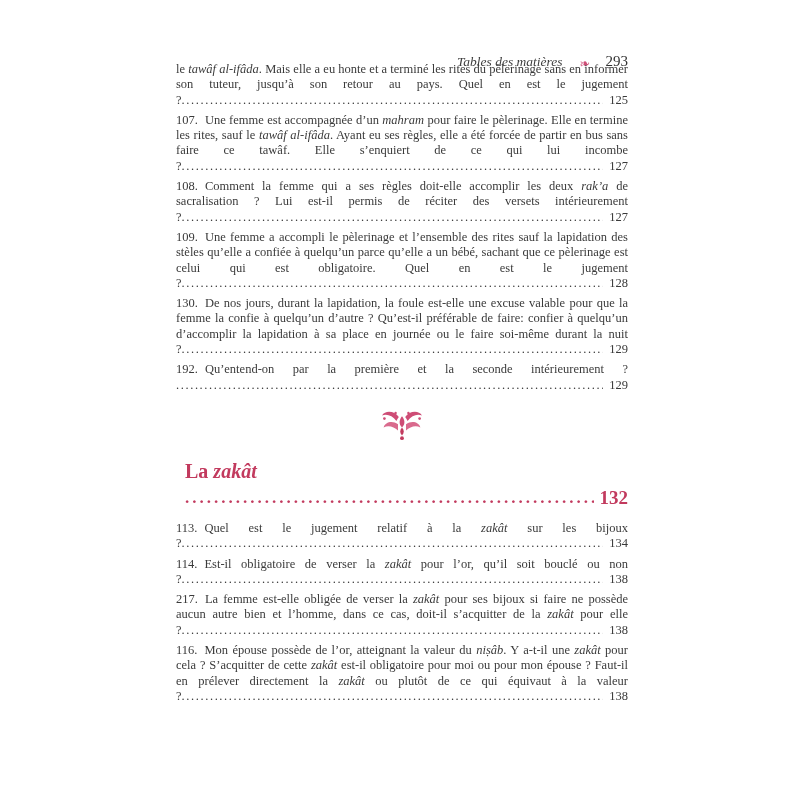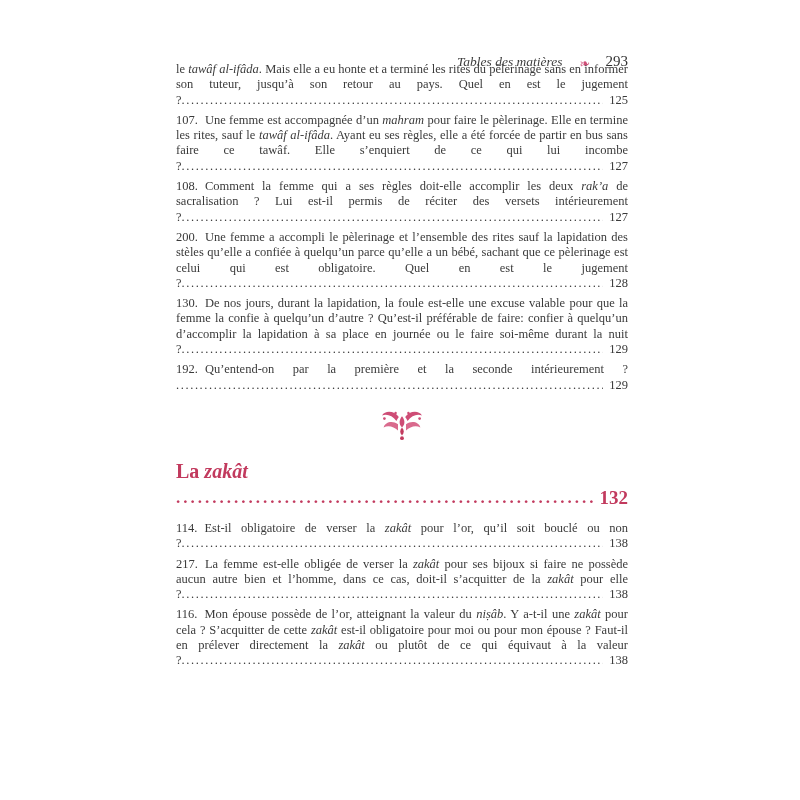--- a/index.html
+++ b/index.html
@@ -47,59 +47,60 @@
 
   
   .ornament-row { text-align:center; margin:15px 0 13px 0; }
   .ornament-row svg { display:inline-block; }
 
   
   .section {
     position:relative; overflow:hidden;
     color:var(--accent); font-weight:bold;
     font-size:20px; line-height:25px;
-    margin:4px 0 11px 0;
+    margin:4px 0 11px 9px;
   }
   .section .dots::after { letter-spacing:3px; font-size:17px; }
   .section .pg { font-size:19px; line-height:25px; color:var(--accent); }
 </style>
 </head>
 <body style="--accent: #c23a5e; --ornament: #ce4d76; --text: #3a3a3a;">
 
 <div class="page">
 
   <div class="header">
     <span class="title">Tables des matières</span>
     <span class="orn">❧</span>
     <span class="pagenum">293</span>
   </div>
 
   <div class="content">
       <div class="entry"><span>le </span><span class="it">tawâf al-ifâda</span><span>. Mais elle a eu honte et a terminé les rites du pèlerinage sans en informer son tuteur, jusqu’à son retour au pays. Quel en est le jugement ?</span><span class="dots"></span><span class="pg">125</span></div>
       <div class="entry"><span class="num">107.</span><span>Une femme est accompagnée d’un </span><span class="it">mahram</span><span> pour faire le pèlerinage. Elle en termine les rites, sauf le </span><span class="it">tawâf al-ifâda</span><span>. Ayant eu ses règles, elle a été forcée de partir en bus sans faire ce tawâf. Elle s’enquiert de ce qui lui incombe ?</span><span class="dots"></span><span class="pg">127</span></div>
       <div class="entry"><span class="num">108.</span><span>Comment la femme qui a ses règles doit-elle accomplir les deux </span><span class="it">rak’a</span><span> de sacralisation ? Lui est-il permis de réciter des versets intérieurement ?</span><span class="dots"></span><span class="pg">127</span></div>
-      <div class="entry"><span class="num">200.</span><span>Une femme a accompli le pèlerinage et l’ensemble des rites sauf la lapidation des stèles qu’elle a confiée à quelqu’un parce qu’elle a un bébé, sachant que ce pèlerinage est celui qui est obligatoire. Quel en est le jugement ?</span><span class="dots"></span><span class="pg">128</span></div>
+      <div class="entry"><span class="num">109.</span><span>Une femme a accompli le pèlerinage et l’ensemble des rites sauf la lapidation des stèles qu’elle a confiée à quelqu’un parce qu’elle a un bébé, sachant que ce pèlerinage est celui qui est obligatoire. Quel en est le jugement ?</span><span class="dots"></span><span class="pg">128</span></div>
       <div class="entry"><span class="num">130.</span><span>De nos jours, durant la lapidation, la foule est-elle une excuse valable pour que la femme la confie à quelqu’un d’autre ? Qu’est-il préférable de faire: confier à quelqu’un d’accomplir la lapidation à sa place en journée ou le faire soi-même durant la nuit ?</span><span class="dots"></span><span class="pg">129</span></div>
       <div class="entry"><span class="num">192.</span><span>Qu’entend-on par la première et la seconde intérieurement ? </span><span class="dots"></span><span class="pg">129</span></div>
     <div class="ornament-row">
       <svg width="48" height="34" viewBox="0 0 60 42" xmlns="http://www.w3.org/2000/svg">
         <g fill="#ce4d76">
           <path d="M30 10 C26.5 14.5 25.5 19.5 30 24 C34.5 19.5 33.5 14.5 30 10 Z"></path>
           <path d="M30 24 C27 27 27 31 30 34 C33 31 33 27 30 24 Z" fill="#c23a5e"></path>
           <circle cx="30" cy="37.5" r="2.4" fill="#c23a5e"></circle>
           <path d="M26 11 C21 3 9 2 5 9 C11 6.5 18 9 23 16 C24 14 25 12.5 26 11 Z"></path>
           <path d="M34 11 C39 3 51 2 55 9 C49 6.5 42 9 37 16 C36 14 35 12.5 34 11 Z"></path>
           <path d="M25 20 C18 15 9 17 7 24 C13 21 20 23 25 28 Z" fill="#d96a8d"></path>
           <path d="M35 20 C42 15 51 17 53 24 C47 21 40 23 35 28 Z" fill="#d96a8d"></path>
           <circle cx="8" cy="13" r="1.7"></circle>
           <circle cx="52" cy="13" r="1.7"></circle>
           <circle cx="22" cy="6" r="1.5"></circle>
           <circle cx="38" cy="6" r="1.5"></circle>
         </g>
       </svg>
     </div>
   <div class="section"><span>La </span><span class="it">zakât</span><span> </span><span class="dots"></span><span class="pg">132</span></div>
+      <div class="entry"><span class="num">113.</span><span>Quel est le jugement relatif à la </span><span class="it">zakât</span><span> sur les bijoux ?</span><span class="dots"></span><span class="pg">134</span></div>
       <div class="entry"><span class="num">114.</span><span>Est-il obligatoire de verser la </span><span class="it">zakât</span><span> pour l’or, qu’il soit bouclé ou non ?</span><span class="dots"></span><span class="pg">138</span></div>
       <div class="entry"><span class="num">217.</span><span>La femme est-elle obligée de verser la </span><span class="it">zakât</span><span> pour ses bijoux si faire ne possède aucun autre bien et l’homme, dans ce cas, doit-il s’acquitter de la </span><span class="it">zakât</span><span> pour elle ?</span><span class="dots"></span><span class="pg">138</span></div>
       <div class="entry"><span class="num">116.</span><span>Mon épouse possède de l’or, atteignant la valeur du </span><span class="it">niṣâb</span><span>. Y a-t-il une </span><span class="it">zakât</span><span> pour cela ? S’acquitter de cette </span><span class="it">zakât</span><span> est-il obligatoire pour moi ou pour mon épouse ? Faut-il en prélever directement la </span><span class="it">zakât</span><span> ou plutôt de ce qui équivaut à la valeur ?</span><span class="dots"></span><span class="pg">138</span></div>
     </div>
 
 </div>
 
 </body></html>

